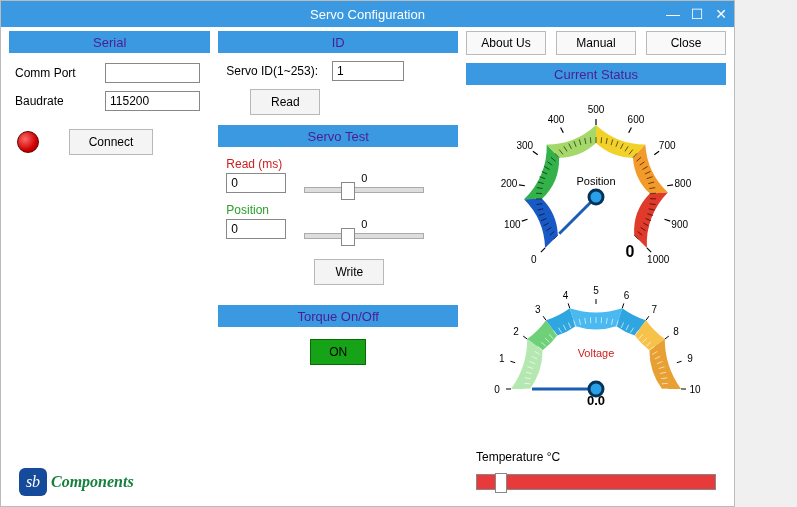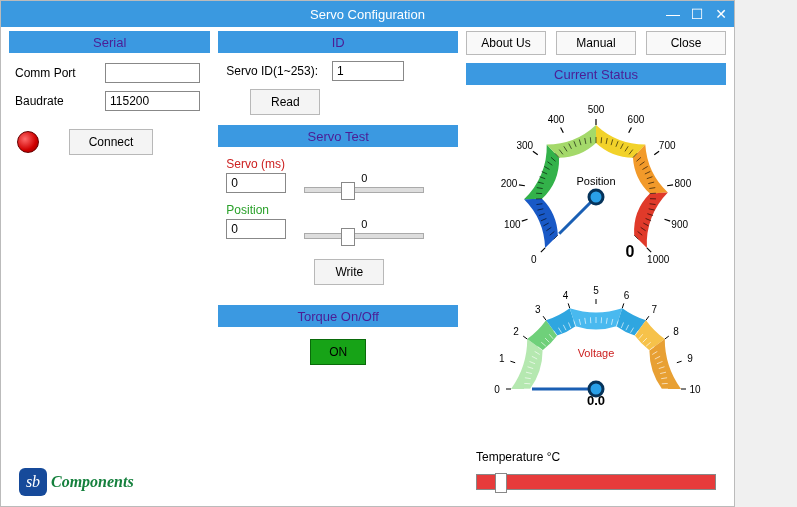--- a/index.html
+++ b/index.html
@@ -212,21 +212,21 @@
       <div class="section-header" style="width:100%">ID</div>
       <div class="id-row">
         <span>Servo ID(1~253):</span>
         <input class="text-input" style="width: 72px;" value="1">
       </div>
       <div class="read-row">
         <button class="btn" style="width:70px">Read</button>
       </div>
 
       <div class="section-header">Servo Test</div>
-      <div class="test-label red-text">Servo (ms)</div>
+      <div class="test-label red-text">Read (ms)</div>
       <div class="slider-row">
         <input class="text-input" style="width: 60px;" value="0">
         <div class="fake-slider">
           <span class="val">0</span>
           <div class="slider-track">
               <div class="slider-thumb"></div>
             </div>
         </div>
       </div>
 

